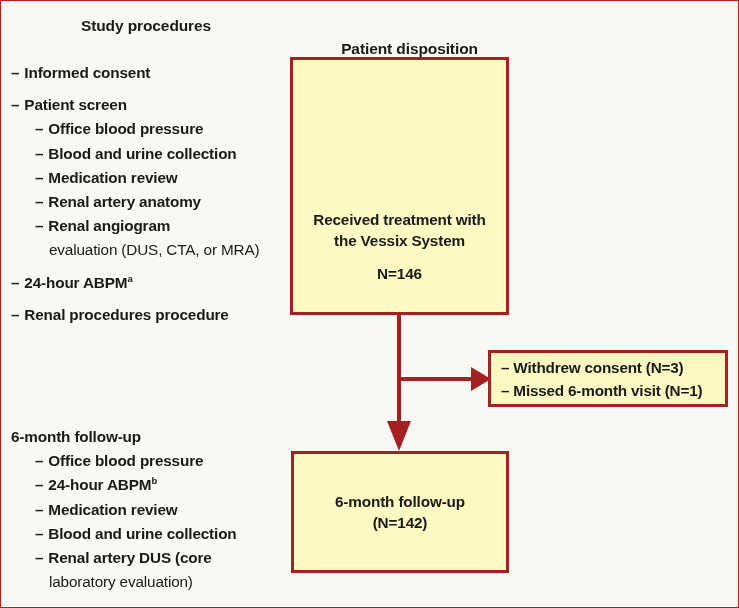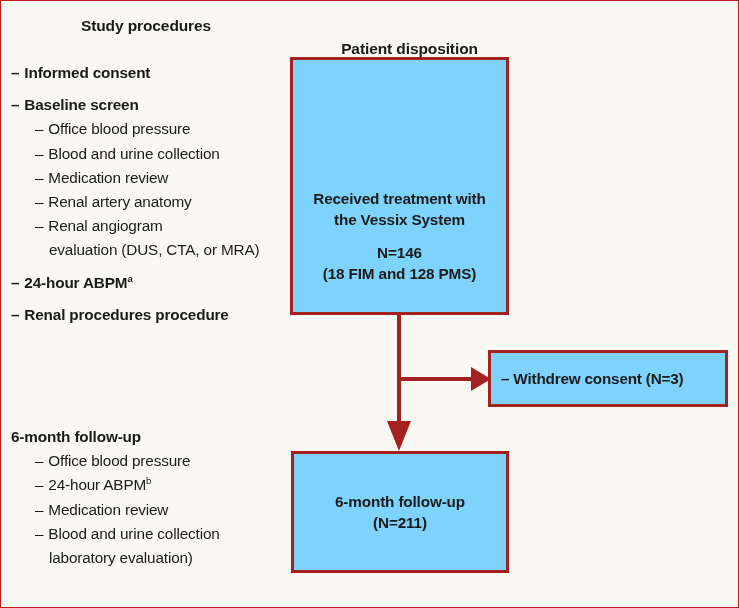--- a/index.html
+++ b/index.html
@@ -46,21 +46,21 @@
     line-height: 24.2px;
     white-space: nowrap;
     letter-spacing: -0.15px;
   }
   .proc-line.lvl1 {
     font-weight: bold;
     padding-left: 0;
     margin-top: 8px;
   }
   .proc-line.lvl2 {
-    font-weight: normal;
+    font-weight: bold;
     padding-left: 24px;
   }
   .proc-line.cont1 {      
     font-weight: bold;
     padding-left: 14px;
   }
   .proc-line.cont2 {      
     font-weight: normal;
     padding-left: 38px;
   }
@@ -79,21 +79,21 @@
     position: absolute;
     left: 10px;
     top: 424px;
     width: 280px;
   }
 
   
   .flow-box {
     position: absolute;
     box-sizing: border-box;
-    background: #7dd3fc;
+    background: #fef9c3;
     border: 3px solid #a32121;
     display: flex;
     align-items: center;
     justify-content: center;
   }
   #box-treatment {
     left: 289px;
     top: 56px;
     width: 219px;
     height: 258px;
@@ -168,63 +168,64 @@
 </head>
 <body>
 
 <div id="figure">
 
   <div class="col-header" id="hdr-study">Study procedures</div>
   <div class="col-header" id="hdr-patient">Patient disposition</div>
 
   <div id="procedures">
       <div class="proc-line lvl1"><span class="dash">–</span><span>Informed consent</span></div>
-      <div class="proc-line lvl1"><span class="dash">–</span><span>Baseline screen</span></div>
+      <div class="proc-line lvl1"><span class="dash">–</span><span>Patient screen</span></div>
       <div class="proc-line lvl2"><span class="dash">–</span><span>Office blood pressure</span></div>
       <div class="proc-line lvl2"><span class="dash">–</span><span>Blood and urine collection</span></div>
       <div class="proc-line lvl2"><span class="dash">–</span><span>Medication review</span></div>
       <div class="proc-line lvl2"><span class="dash">–</span><span>Renal artery anatomy</span></div>
       <div class="proc-line lvl2"><span class="dash">–</span><span>Renal angiogram</span></div>
       <div class="proc-line cont2"><span>evaluation (DUS, CTA, or MRA)</span></div>
       <div class="proc-line lvl1"><span class="dash">–</span><span>24-hour ABPM</span><sup>a</sup></div>
       <div class="proc-line lvl1"><span class="dash">–</span><span>Renal procedures procedure</span></div>
     </div>
 
   <div id="followup-block">
     <div class="proc-line plain">6-month follow-up</div>
     <div id="followup-items">
         <div class="proc-line lvl2"><span class="dash">–</span><span>Office blood pressure</span></div>
         <div class="proc-line lvl2"><span class="dash">–</span><span>24-hour ABPM</span><sup>b</sup></div>
         <div class="proc-line lvl2"><span class="dash">–</span><span>Medication review</span></div>
         <div class="proc-line lvl2"><span class="dash">–</span><span>Blood and urine collection</span></div>
+        <div class="proc-line lvl2"><span class="dash">–</span><span>Renal artery DUS (core</span></div>
         <div class="proc-line cont2"><span>laboratory evaluation)</span></div>
       </div>
   </div>
 
   <div class="flow-box" id="box-treatment">
     <div class="box-text">
       <span>Received treatment with</span><br>
       <span>the Vessix System</span>
       <span class="spacer"></span>
       <span>N=146</span><br>
-      <span>(18 FIM and 128 PMS)</span>
     </div>
   </div>
 
   <div class="connector" id="conn-vertical"></div>
   <div class="connector" id="conn-horizontal"></div>
   <div class="arrowhead" id="arrow-down"></div>
   <div class="arrowhead" id="arrow-right"></div>
 
   <div class="flow-box" id="box-withdrew">
     <div>
       <div class="box-list">– Withdrew consent (N=3)</div>
+      <div class="box-list">– Missed 6-month visit (N=1)</div>
     </div>
   </div>
 
   <div class="flow-box" id="box-followup">
     <div class="box-text">
       <span>6-month follow-up</span><br>
-      <span>(N=211)</span>
+      <span>(N=142)</span>
     </div>
   </div>
 
 </div>
 
 </body></html>

